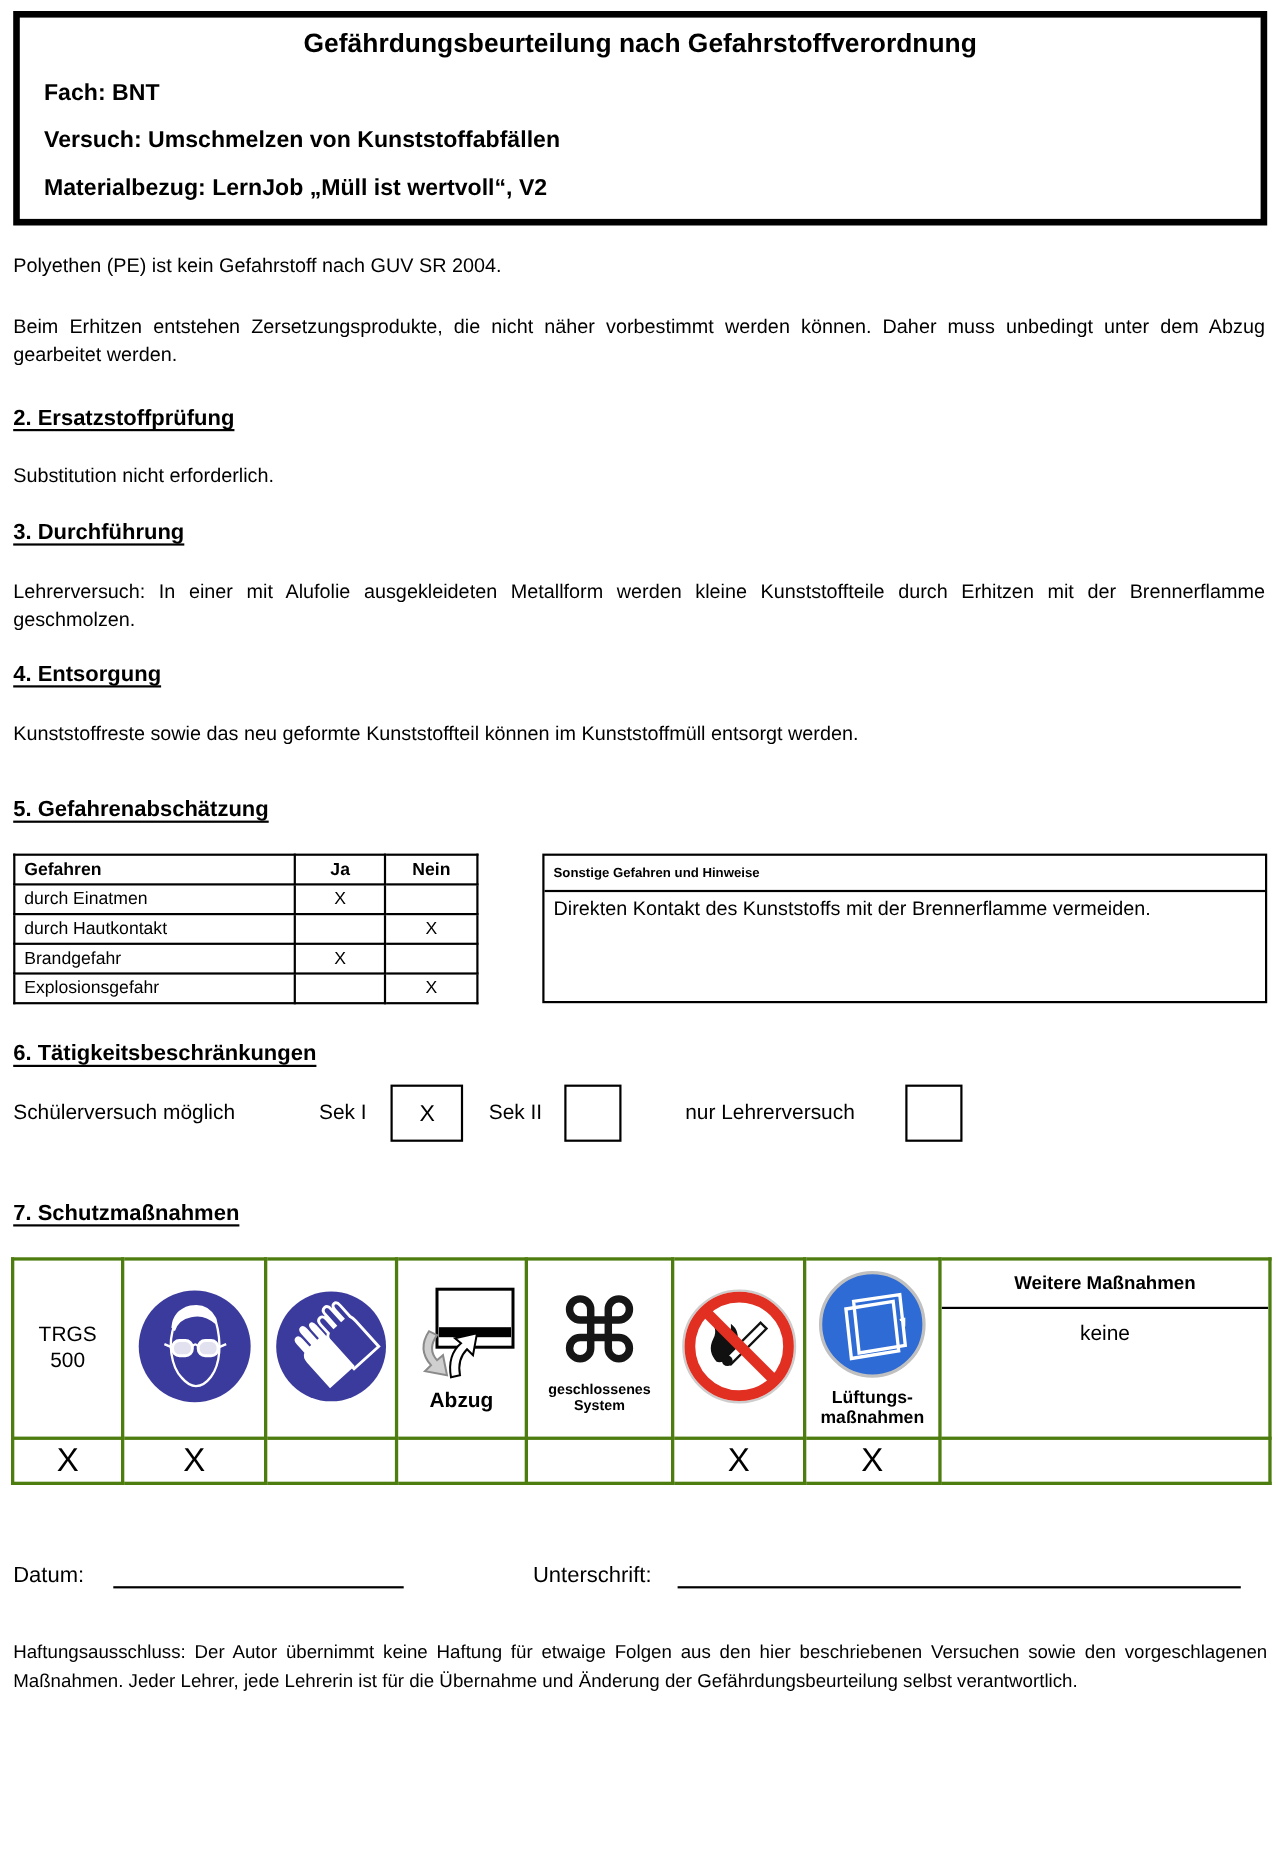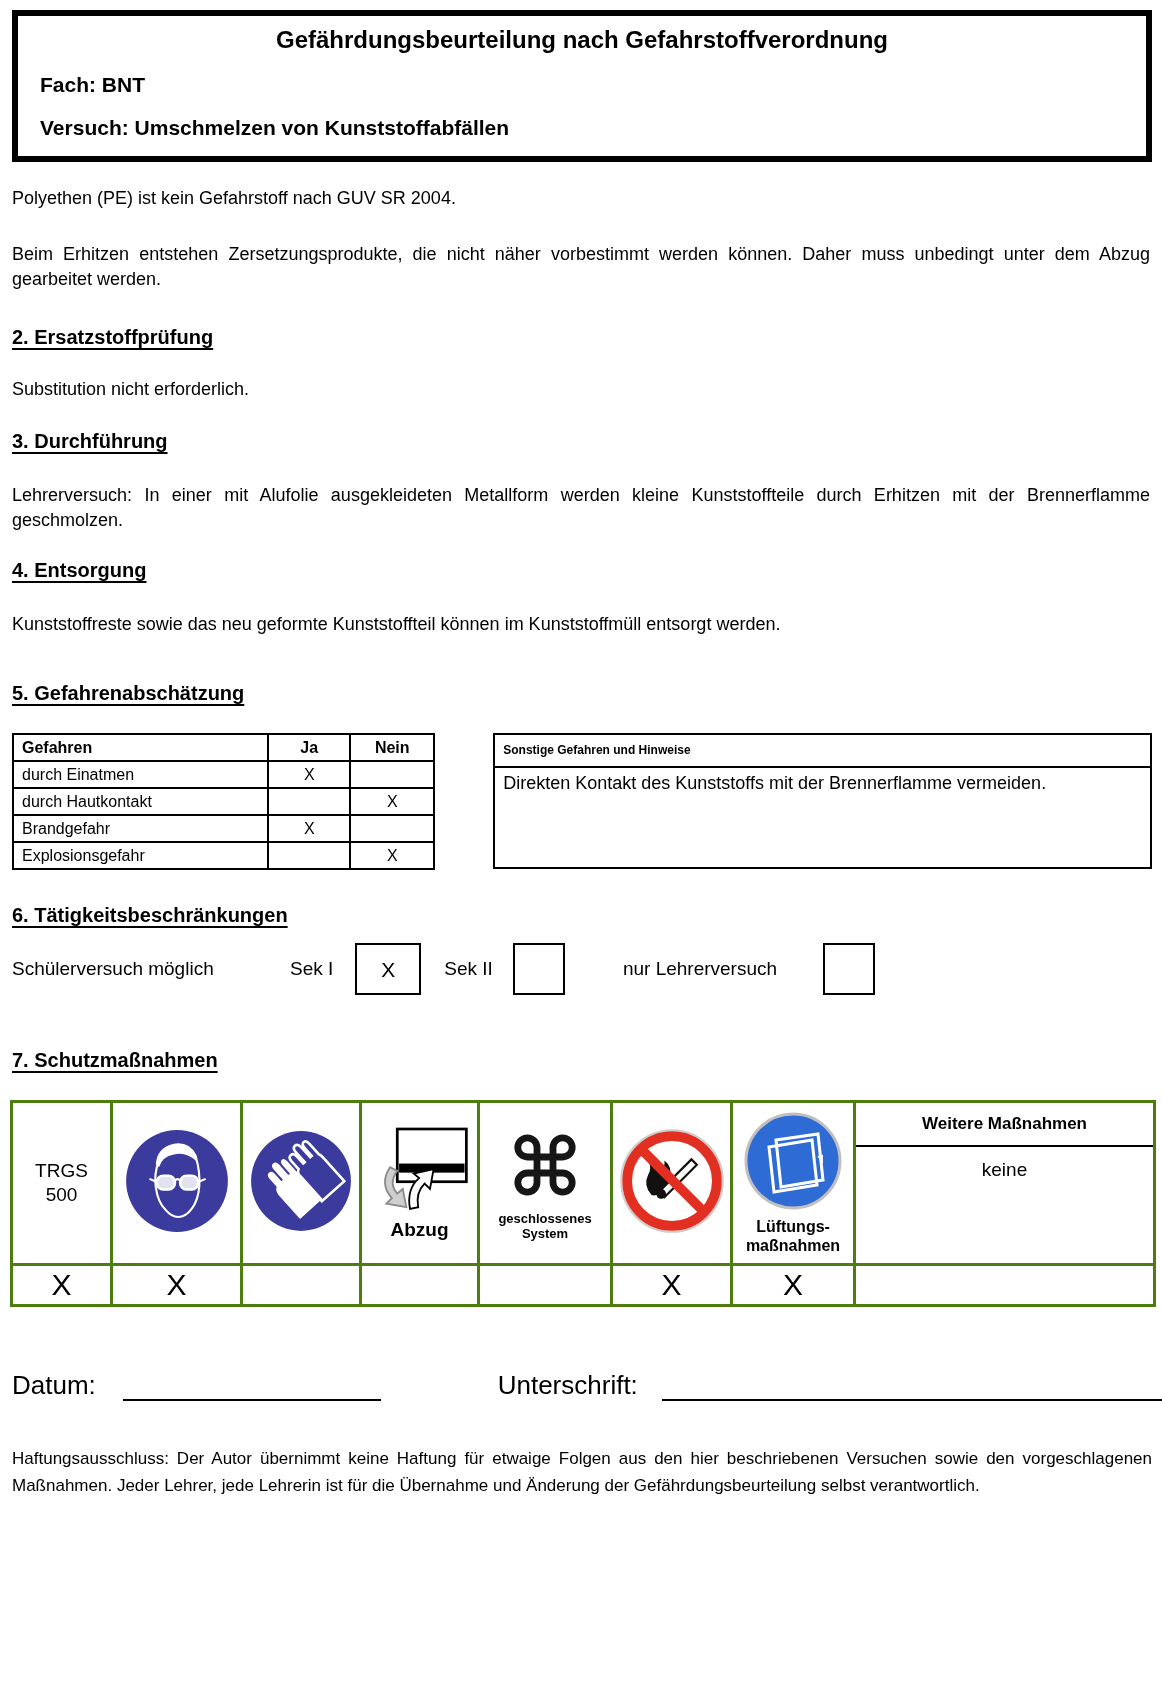--- a/index.html
+++ b/index.html
@@ -34,34 +34,35 @@
   table.pt .picrow td{height:160px;}
   table.pt .xrow td{height:38px;font-size:30px;line-height:38px;}
   .trgs{font-size:19px;line-height:24px;}
   .iclab{font-weight:bold;font-size:19px;line-height:22px;margin-top:2px;}
   .iclab.small{font-size:13px;line-height:15px;}
   .iclab.med{font-size:16px;line-height:19px;}
   .wmcell{vertical-align:top !important;}
   .wm-head{height:42px;line-height:42px;font-size:17px;font-weight:bold;border-bottom:2px solid #000;}
   .wm-val{font-size:19px;padding-top:12px;}
   
-  .sigrow{display:flex;align-items:flex-end;margin:64px 0 0 12px;font-size:26px;height:30px;}
+  .sigrow{display:flex;align-items:flex-end;margin:64px 0 0 12px;font-size:20px;height:30px;}
   .sigline{display:inline-block;border-bottom:2px solid #000;height:26px;}
   
   .disc{font-size:17px;line-height:27px;margin:44px 10px 0 12px;}
 </style>
 </head>
 <body>
 
 <div class="page">
 
   <div class="hbox">
     <div class="hbox-title">Gefährdungsbeurteilung nach Gefahrstoffverordnung</div>
     <div class="hbox-field">Fach: BNT</div>
     <div class="hbox-field">Versuch: Umschmelzen von Kunststoffabfällen</div>
+    <div class="hbox-field">Materialbezug: LernJob „Müll ist wertvoll“, V2</div>
   </div>
 
   <p class="bp" style="margin-top:24px">Polyethen (PE) ist kein Gefahrstoff nach GUV SR 2004.</p>
   <p class="bp just" style="margin-top:31px">Beim Erhitzen entstehen Zersetzungsprodukte, die nicht näher vorbestimmt werden können. Daher muss unbedingt unter dem Abzug gearbeitet werden.</p>
 
   <div class="sh" style="margin-top:32px">2. Ersatzstoffprüfung</div>
   <p class="bp bold" style="margin-top:26px">Substitution nicht erforderlich.</p>
 
   <div class="sh" style="margin-top:26px">3. Durchführung</div>
   <p class="bp just" style="margin-top:28px"><span class="bold">Lehrerversuch:</span><span> In einer mit Alufolie ausgekleideten Metallform werden kleine Kunststoffteile durch Erhitzen mit der Brennerflamme geschmolzen.</span></p>

